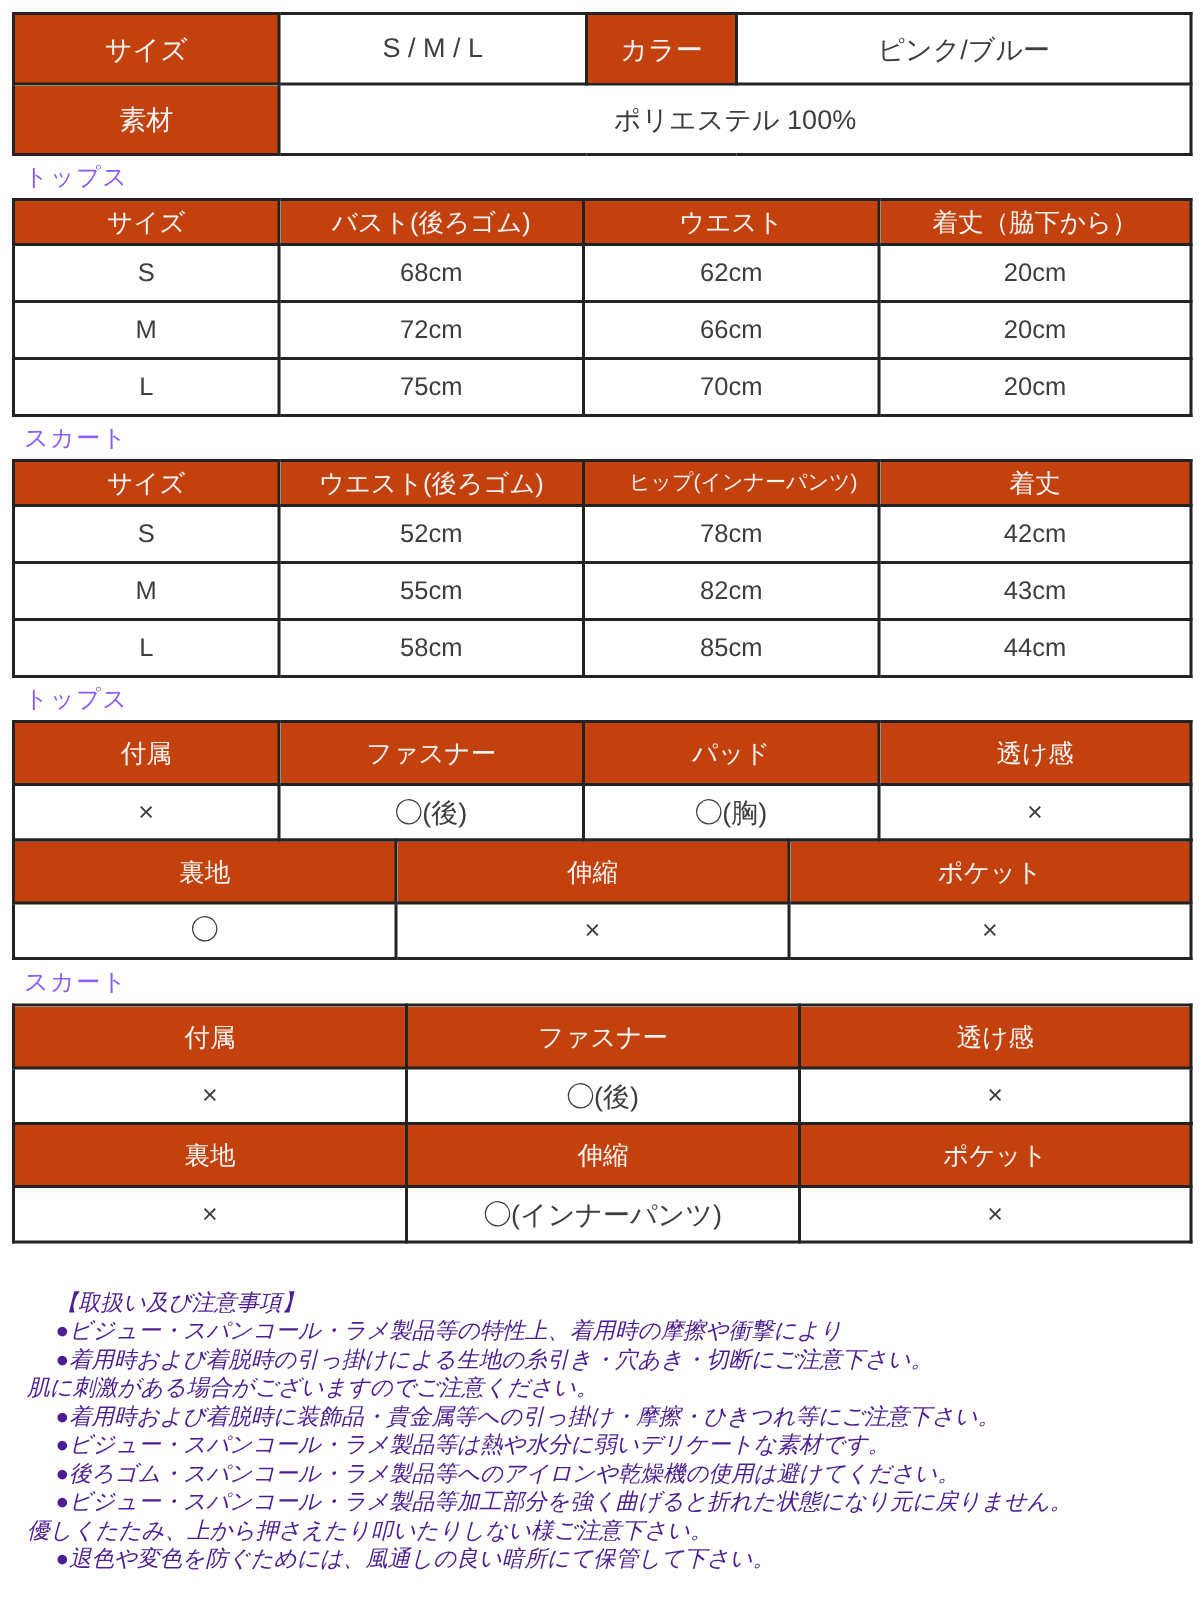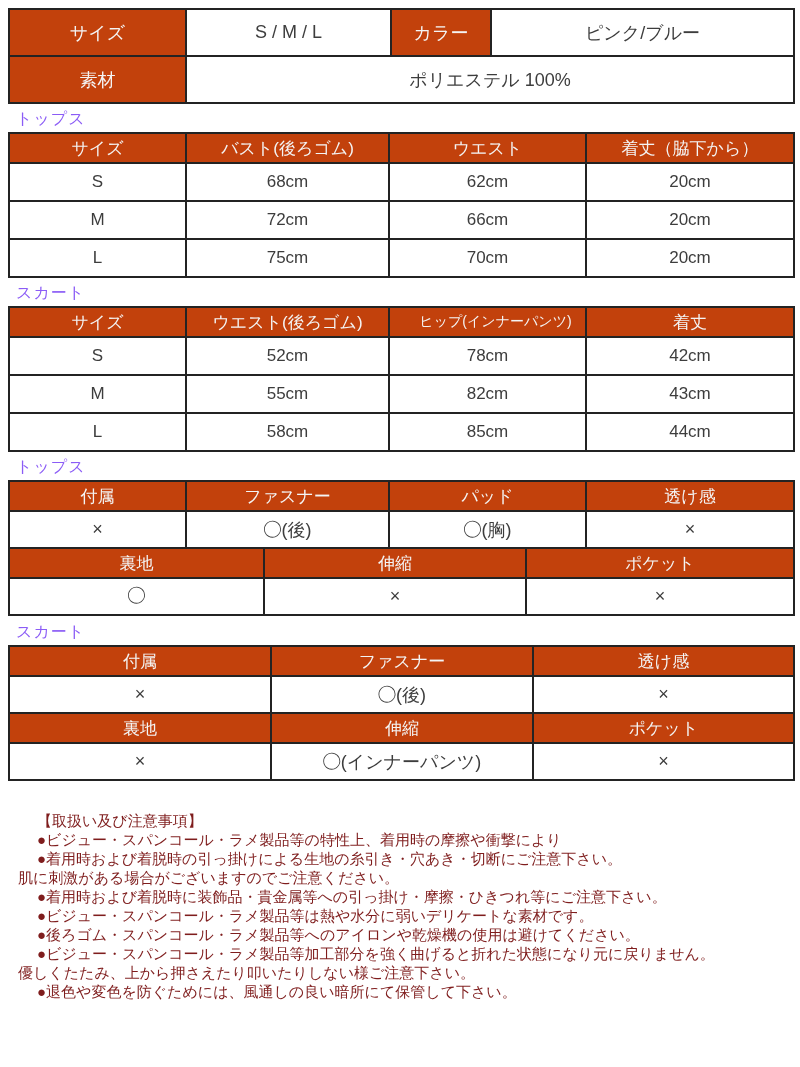--- a/index.html
+++ b/index.html
@@ -22,32 +22,32 @@
   .hang{position:relative;}
   .hang::after{
     content:"";position:absolute;left:-2px;right:-2px;top:100%;
     height:7px;background:#595959;z-index:2;
   }
   
   .size-table .hrow{height:30px;}
   .size-table .drow{height:38px;}
   .fs-small{font-size:14px;padding-left:16px;}
   
-  .detail-table .hrow{height:30px;border-radius:14px;}
+  .detail-table .hrow{height:42px;border-radius:14px;}
   .detail-table .drow{height:37px;}
   .detail-b{margin-top:-2px;}
   .mark{font-size:18px;}
   
   .section-label{
     font-size:16px;line-height:18px;color:#8b5cf6;
     margin:6px 0 4px 8px;letter-spacing:1px;
   }
   .gap-sm{margin-top:7px;}
   
-  .notes{margin-top:30px;padding-left:10px;font-size:15px;line-height:19px;color:#7f1d1d;}
+  .notes{margin-top:30px;padding-left:10px;font-size:15px;line-height:19px;color:#4c1d95;font-style:italic;}
   .notes .line{white-space:nowrap;}
   .notes .bullet,.notes .title{margin-left:19px;}
 </style>
 </head>
 <body>
 
 <div class="wrap">
 
   <table class="info-table">
     <colgroup>

